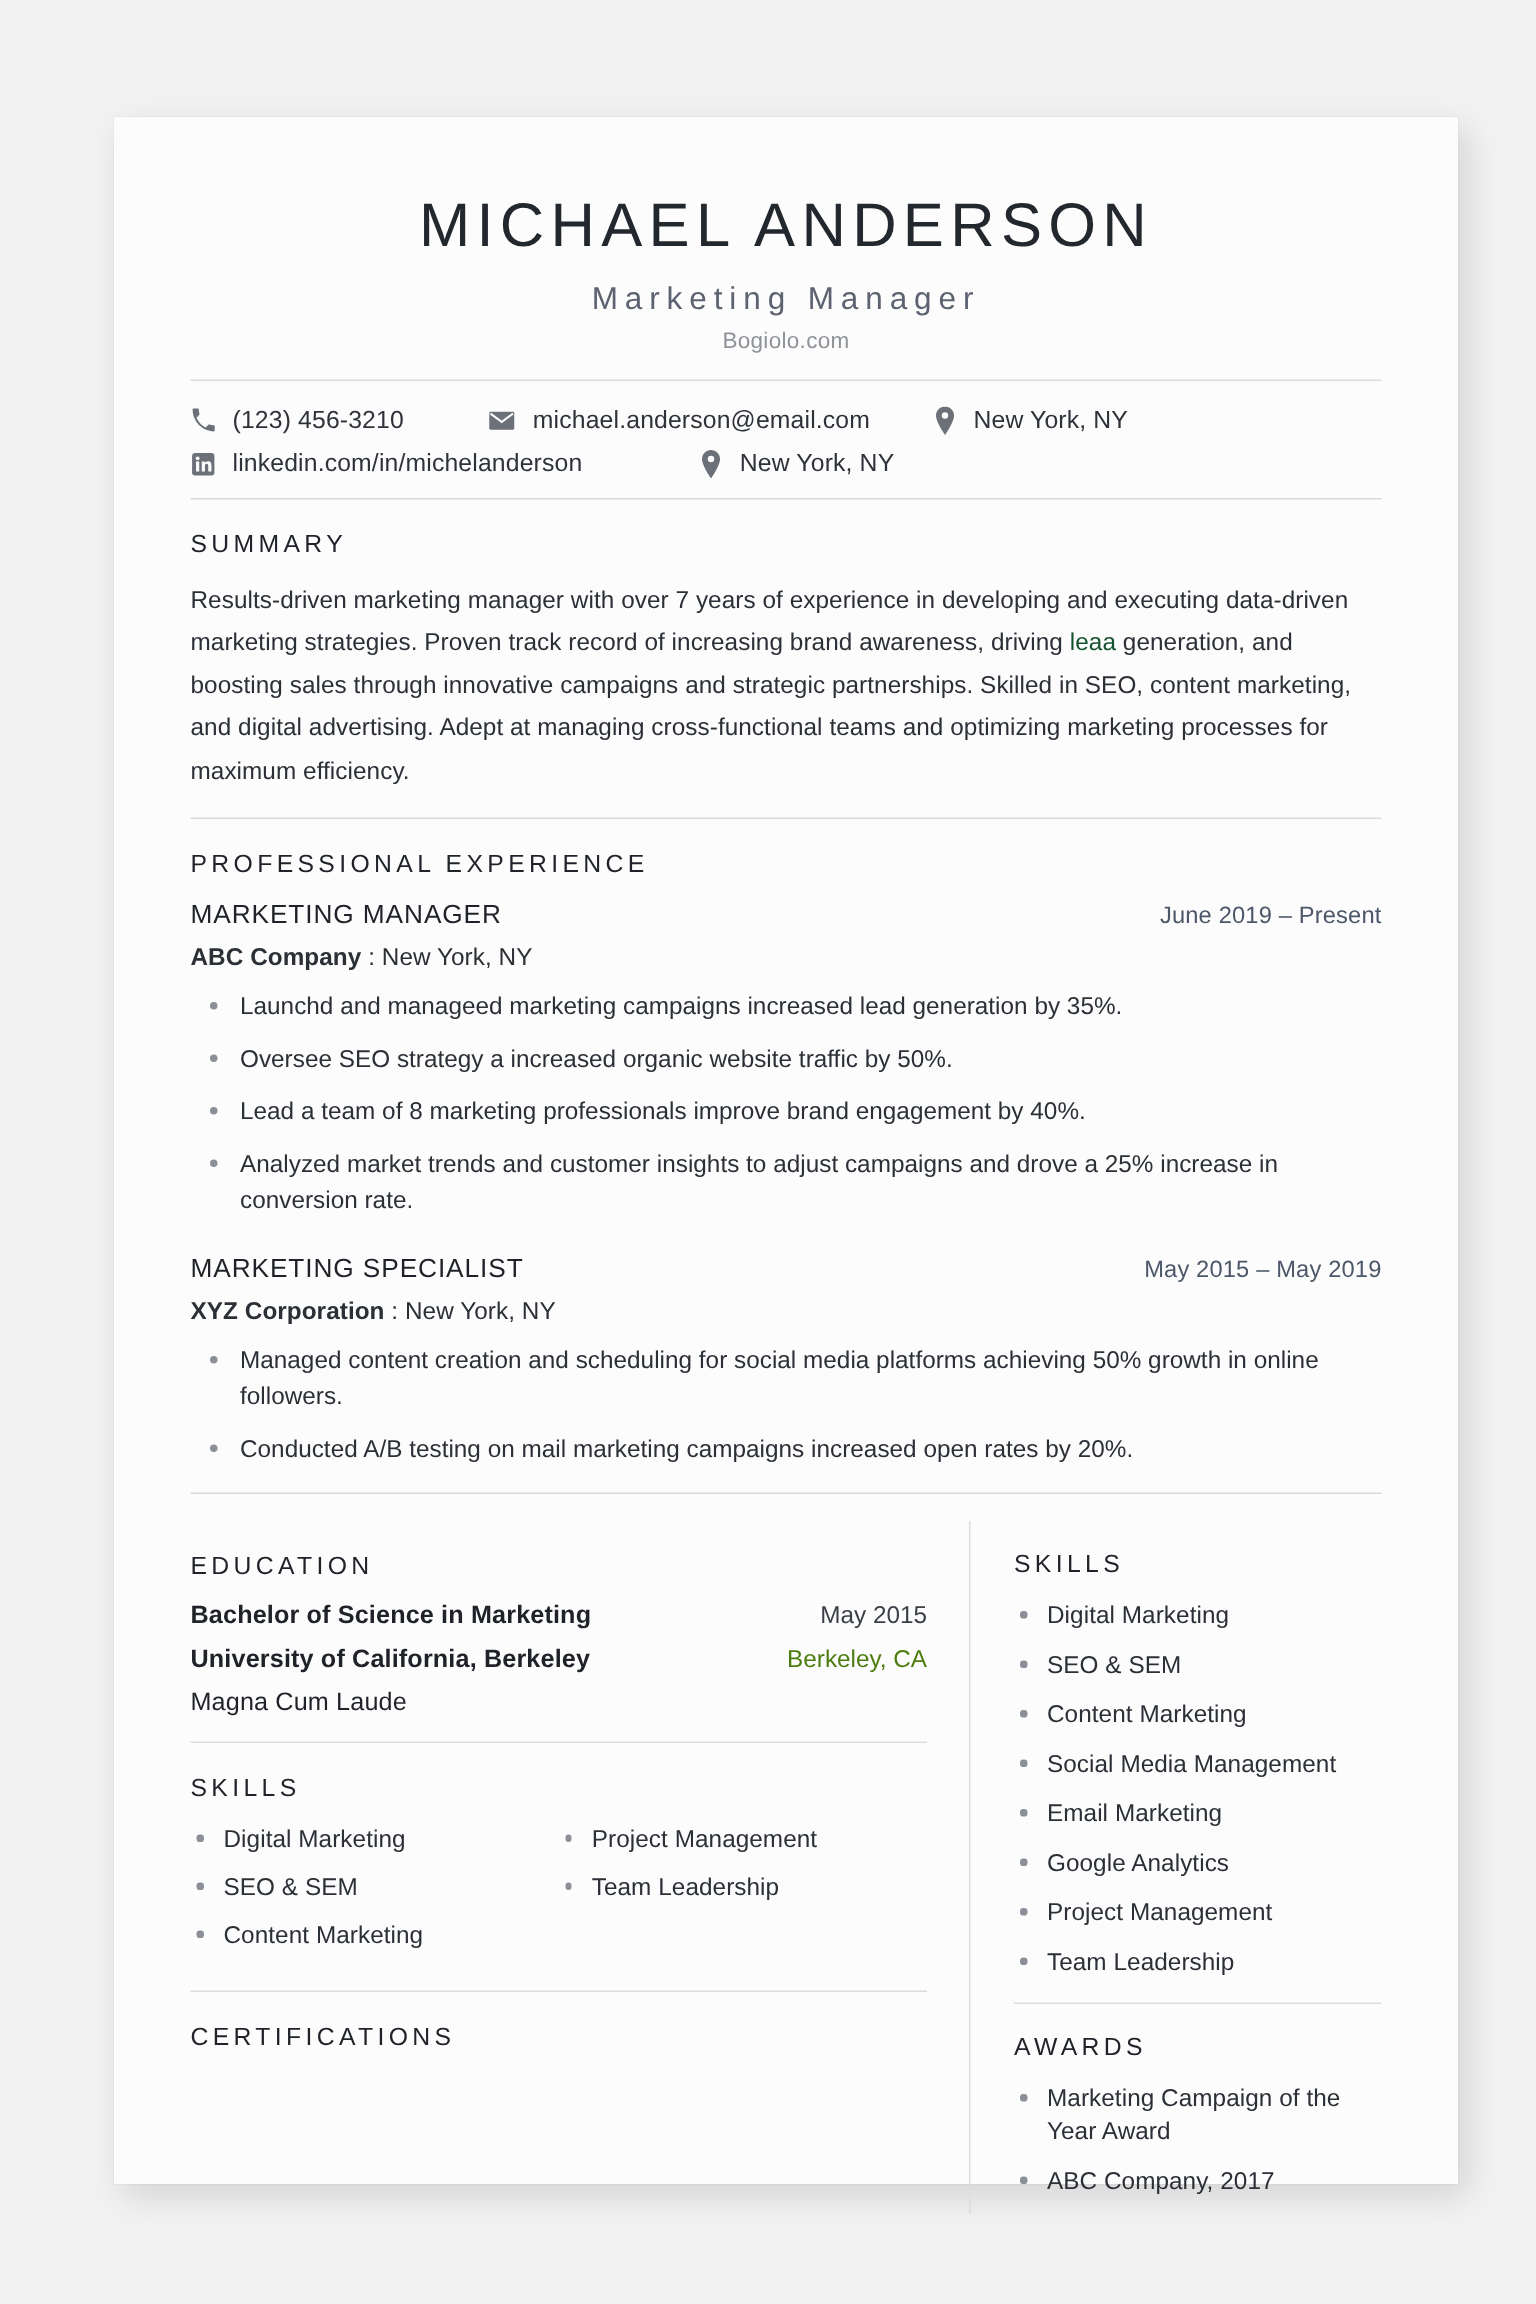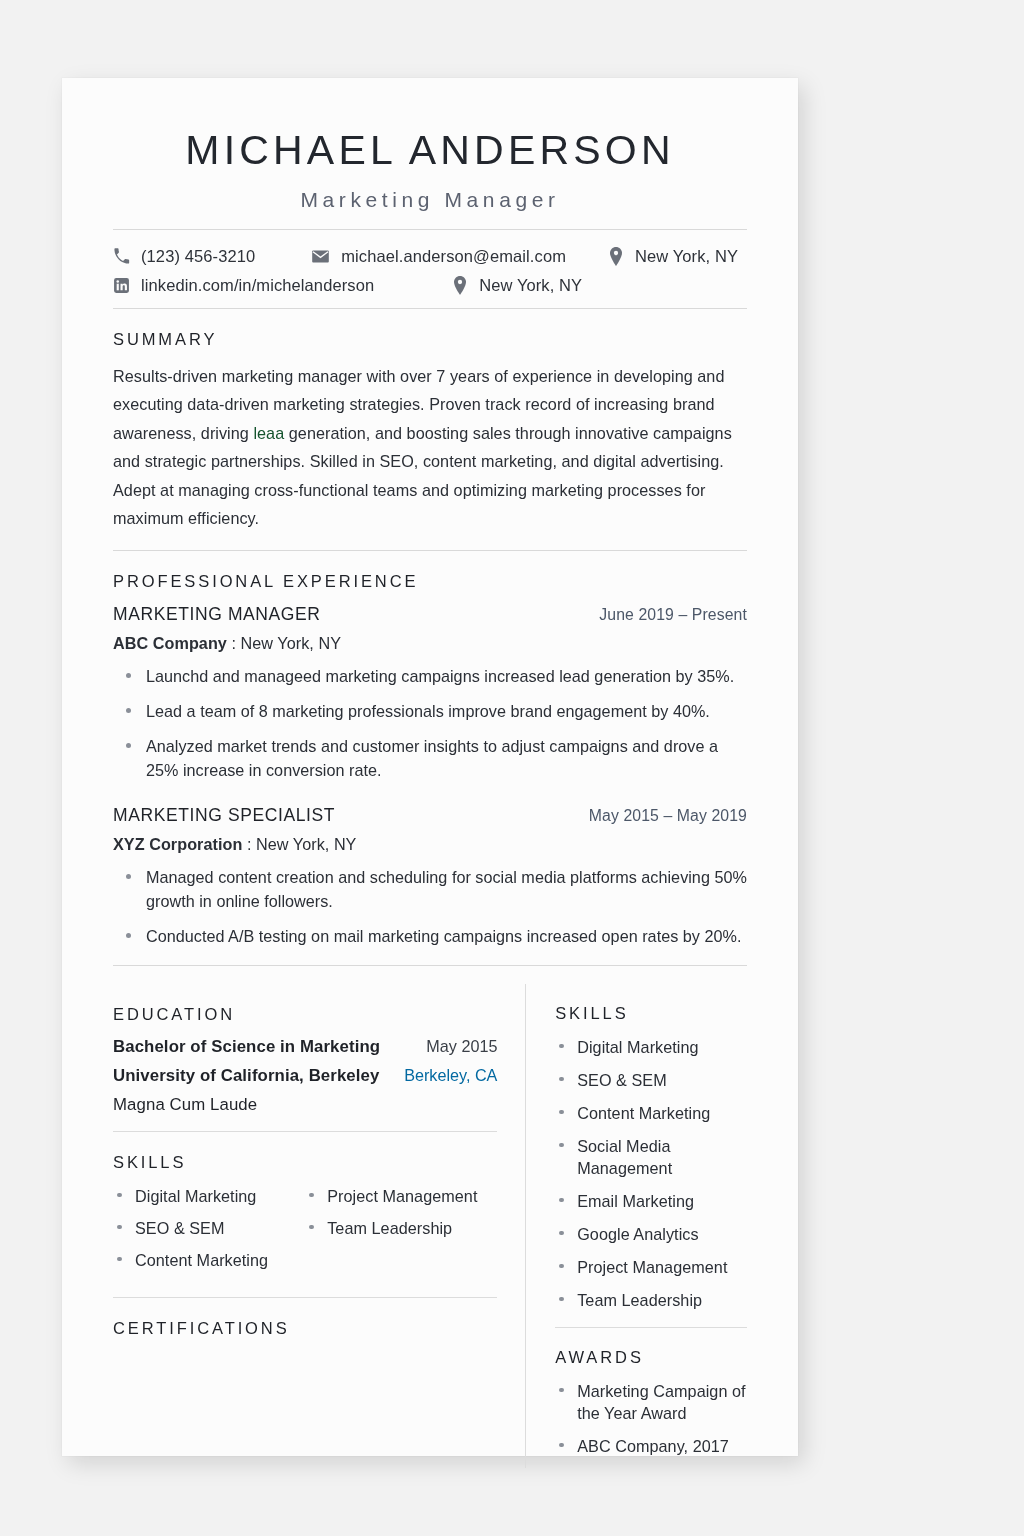--- a/index.html
+++ b/index.html
@@ -6,22 +6,22 @@
   html, body {
     width: 1024px; height: 1536px;
     background: #f2f2f2;
     font-family: "Liberation Sans", sans-serif;
     -webkit-font-smoothing: antialiased;
   }
   #root { position: relative; width: 1024px; height: 1536px; overflow: hidden; }
 
   .page {
     position: absolute;
-    left: 62px; top: 78px;
-    width: 736px; height: 1378px;
+    left: 76px; top: 78px;
+    width: 896px; height: 1378px;
     background: #fcfcfc;
     box-shadow: 6px 8px 22px rgba(0,0,0,0.13), 0 0 0 0.5px rgba(0,0,0,0.03);
   }
   .inner { padding: 28px 51px 0 51px; }
 
   
   .name {
     text-align: center;
     font-size: 41px;
     font-weight: 400;
@@ -124,21 +124,21 @@
 
   .sub-hr { height: 1px; background: #dcdcdc; margin: 16px 0 0 0; }
 
   .edu-row {
     display: flex; justify-content: space-between; align-items: baseline;
     margin-bottom: 9px;
   }
   .edu-main { font-size: 16.8px; font-weight: 700; color: #1f2228; letter-spacing: 0.1px; }
   .edu-main.normal { font-weight: 400; text-align: center; }
   .edu-right { font-size: 16.2px; color: #3a3f47; }
-  .edu-right.soft { color: #0369a1; }
+  .edu-right.soft { color: #4d7c0f; }
 
   .skills-grid { display: flex; }
   .skills-grid ul { width: 50%; }
   ul.plain { list-style: none; }
   ul.plain li {
     position: relative; padding-left: 22px;
     font-size: 16.2px; color: #2b2f36;
     margin-bottom: 10px; line-height: 22px; letter-spacing: 0.05px;
   }
   ul.plain li::before {
@@ -156,20 +156,21 @@
 </style>
 </head>
 <body>
 
 <div id="root">
   <div class="page">
     <div class="inner">
 
       <div class="name">MICHAEL ANDERSON</div>
       <div class="role">Marketing Manager</div>
+      <div class="site">Bogiolo.com</div>
       <div class="hr"></div>
 
       <div class="contact">
         <div class="crow">
           <div class="citem">
             <span class="ico">
               <svg width="17" height="17" viewBox="0 0 24 24">
                   <path fill="#6b7079" d="M6.6 10.8c1.7 3.3 4.3 5.9 7.6 7.6l2.5-2.5c.3-.3.8-.4 1.2-.3 1.2.4 2.5.6 3.9.6.6 0 1 .4 1 1V21c0 .6-.4 1-1 1C11.2 22 2 12.8 2 1.5c0-.6.4-1 1-1h3.8c.6 0 1 .4 1 1 0 1.3.2 2.6.6 3.9.1.4 0 .8-.3 1.2l-2.5 2.5z"></path>
                 </svg>
             </span>
@@ -229,20 +230,21 @@
       <div class="sec-title">PROFESSIONAL EXPERIENCE</div>
 
       <div class="job">
         <div class="job-head">
           <span class="job-title">MARKETING MANAGER</span>
           <span class="job-date">June 2019 – Present</span>
         </div>
         <div class="job-sub"><b>ABC Company</b><span> : New York, NY</span></div>
         <ul class="bullets">
           <li>Launchd and manageed marketing campaigns increased lead generation by 35%.</li>
+          <li>Oversee SEO strategy a increased organic website traffic by 50%.</li>
           <li>Lead a team of 8 marketing professionals improve brand engagement by 40%.</li>
           <li>Analyzed market trends and customer insights to adjust campaigns and drove a 25% increase in conversion rate.</li>
         </ul>
       </div>
 
       <div class="job">
         <div class="job-head">
           <span class="job-title">MARKETING SPECIALIST</span>
           <span class="job-date">May 2015 – May 2019</span>
         </div>

